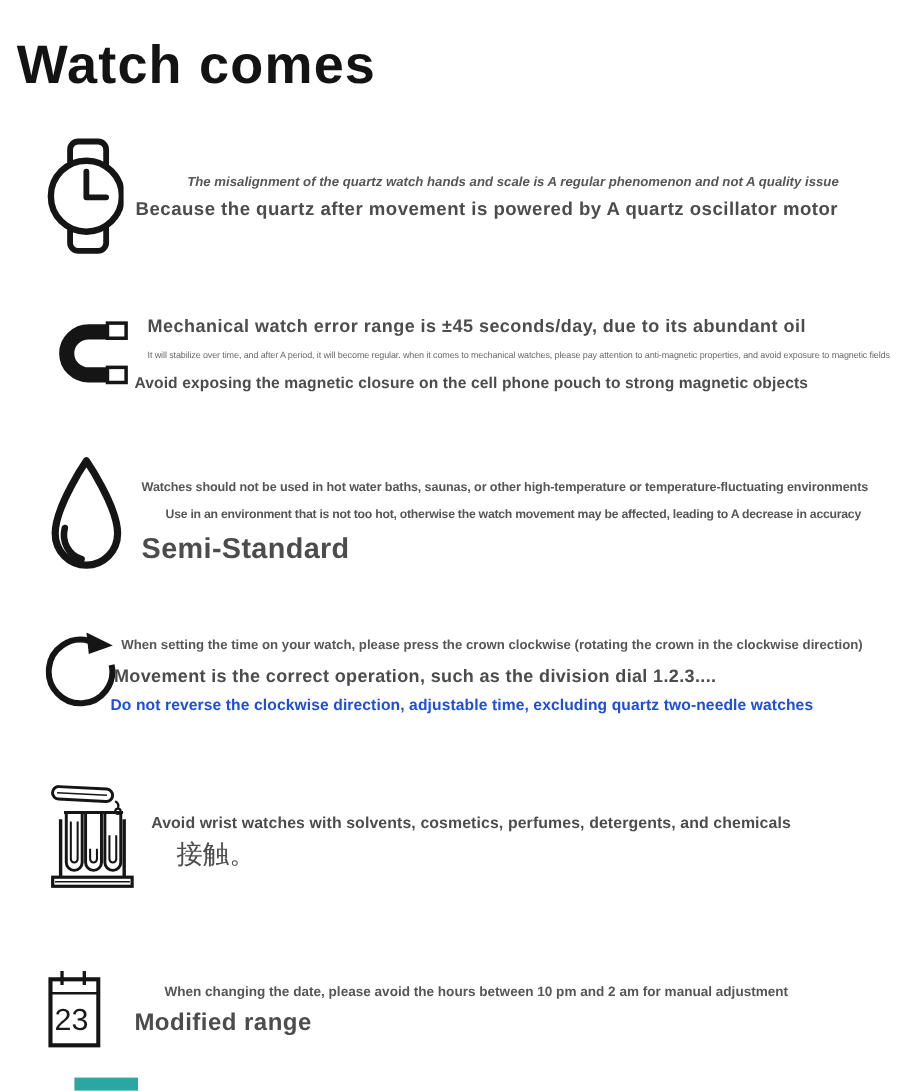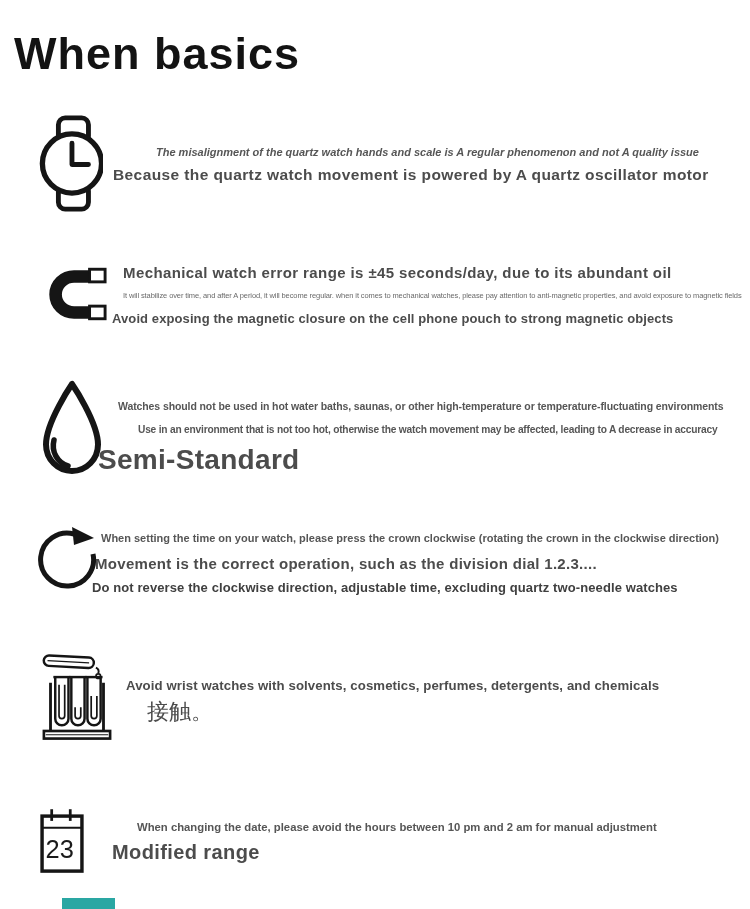--- a/index.html
+++ b/index.html
@@ -24,59 +24,59 @@
   
   .s2-icon { left:42px; top:266px; width:66px; height:56px; }
   .s2l1 { left:123px; top:264px; font-size:15px; font-weight:700; letter-spacing:0.4px; color:#4c4c4c; }
   .s2l2 { left:123px; top:291px; font-size:7.5px; font-weight:400; letter-spacing:-0.1px; color:#6a6a6a; }
   .s2l3 { left:112px; top:311px; font-size:13px; font-weight:700; letter-spacing:0.1px; color:#4c4c4c; }
 
   
   .s3-icon { left:40px; top:379px; width:64px; height:98px; }
   .s3l1 { left:118px; top:400px; font-size:10.5px; font-weight:600; letter-spacing:-0.1px; color:#565656; }
   .s3l2 { left:138px; top:424px; font-size:10.2px; font-weight:600; letter-spacing:-0.2px; color:#565656; }
-  .s3l3 { left:98px; top:444px; font-size:28px; font-weight:700; letter-spacing:0.3px; color:#4c4c4c; }
+  .s3l3 { left:118px; top:444px; font-size:24px; font-weight:700; letter-spacing:0.3px; color:#4c4c4c; }
 
   
   .s4-icon { left:38px; top:527px; width:62px; height:75px; }
   .s4l1 { left:101px; top:532px; font-size:11px; font-weight:600; color:#565656; }
   .s4l2 { left:82px; top:555px; font-size:15px; font-weight:700; letter-spacing:0.3px; color:#4c4c4c;margin-left:13px; }
-  .s4l3 { left:92px; top:580px; font-size:13px; font-weight:700; letter-spacing:0.1px; color:#404040; }
+  .s4l3 { left:92px; top:580px; font-size:13px; font-weight:700; letter-spacing:0.1px; color:#1d4ed8; }
 
   
   .s5-icon { left:42px; top:647px; width:70px; height:98px; }
   .s5l1 { left:126px; top:678px; font-size:13.2px; font-weight:700; letter-spacing:0.1px; color:#4c4c4c;text-align:center; }
   .s5l2 { left:147px; top:697px; font-size:22px; font-weight:400; color:#4c4c4c; font-family:"Liberation Sans", sans-serif; }
 
   
   .s6-icon { left:40px; top:793px; width:44px; height:95px; }
   .s6l1 { left:137px; top:821px; font-size:11.3px; font-weight:600; color:#565656; }
   .s6l2 { left:112px; top:841px; font-size:20px; font-weight:700; letter-spacing:0.4px; color:#4c4c4c; }
 
   .teal-bar { position:absolute; left:62px; top:898px; width:53px; height:11px; }
 
   svg text { font-family:"Liberation Sans", sans-serif; }
 </style>
 </head>
 <body>
 
 <div class="page">
 
-  <h1 class="page-title">When basics</h1>
+  <h1 class="page-title">Watch comes</h1>
 
   <div class="icon s1-icon">
     <svg viewBox="0 0 64 100" fill="none">
       <rect x="19" y="3" width="31" height="26" rx="7" stroke="#151515" stroke-width="5"></rect>
       <rect x="19" y="71" width="31" height="26" rx="7" stroke="#151515" stroke-width="5"></rect>
       <circle cx="33" cy="50" r="30.5" fill="#ffffff" stroke="#151515" stroke-width="5.5"></circle>
       <path d="M33 29 L33 51 L50 51" stroke="#151515" stroke-width="5" stroke-linecap="round" stroke-linejoin="round"></path>
     </svg>
   </div>
   <div class="line s1l1">The misalignment of the quartz watch hands and scale is A regular phenomenon and not A quality issue</div>
-  <div class="line s1l2">Because the quartz watch movement is powered by A quartz oscillator motor</div>
+  <div class="line s1l2">Because the quartz after movement is powered by A quartz oscillator motor</div>
 
   <div class="icon s2-icon">
     <svg viewBox="0 0 68 56" fill="none">
       <path d="M60 10 H33 A19 18.5 0 0 0 33 47 H60" stroke="#151515" stroke-width="13"></path>
       <rect x="49" y="2.5" width="16" height="13" fill="#ffffff" stroke="#151515" stroke-width="3"></rect>
       <rect x="49" y="40.5" width="16" height="13" fill="#ffffff" stroke="#151515" stroke-width="3"></rect>
     </svg>
   </div>
   <div class="line s2l1">Mechanical watch error range is ±45 seconds/day, due to its abundant oil</div>
   <div class="line s2l2">It will stabilize over time, and after A period, it will become regular. when it comes to mechanical watches, please pay attention to anti-magnetic properties, and avoid exposure to magnetic fields</div>

